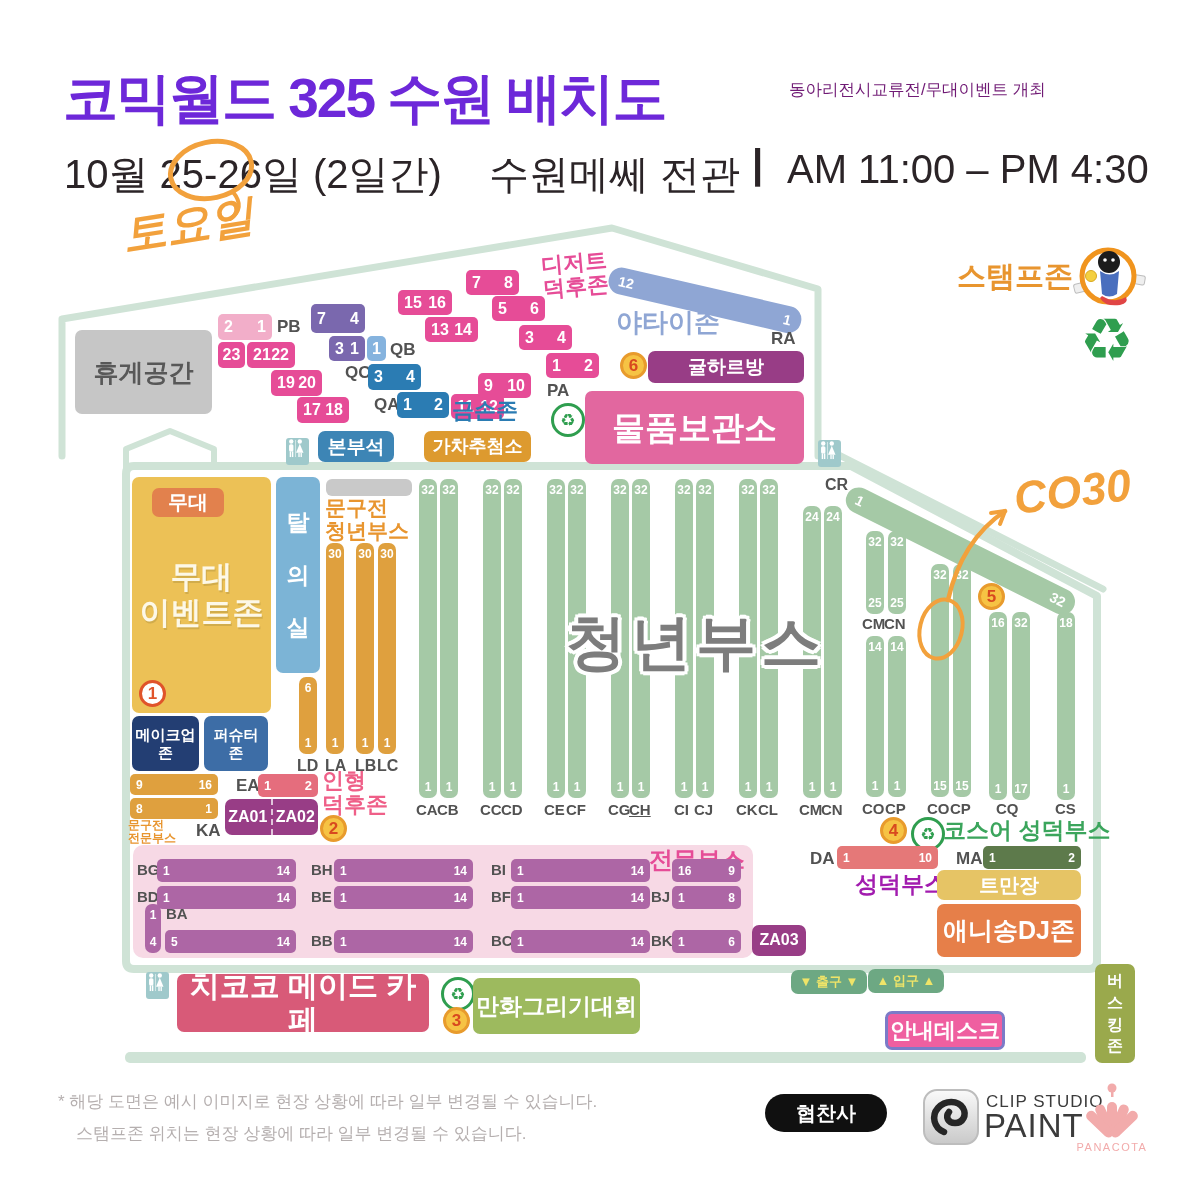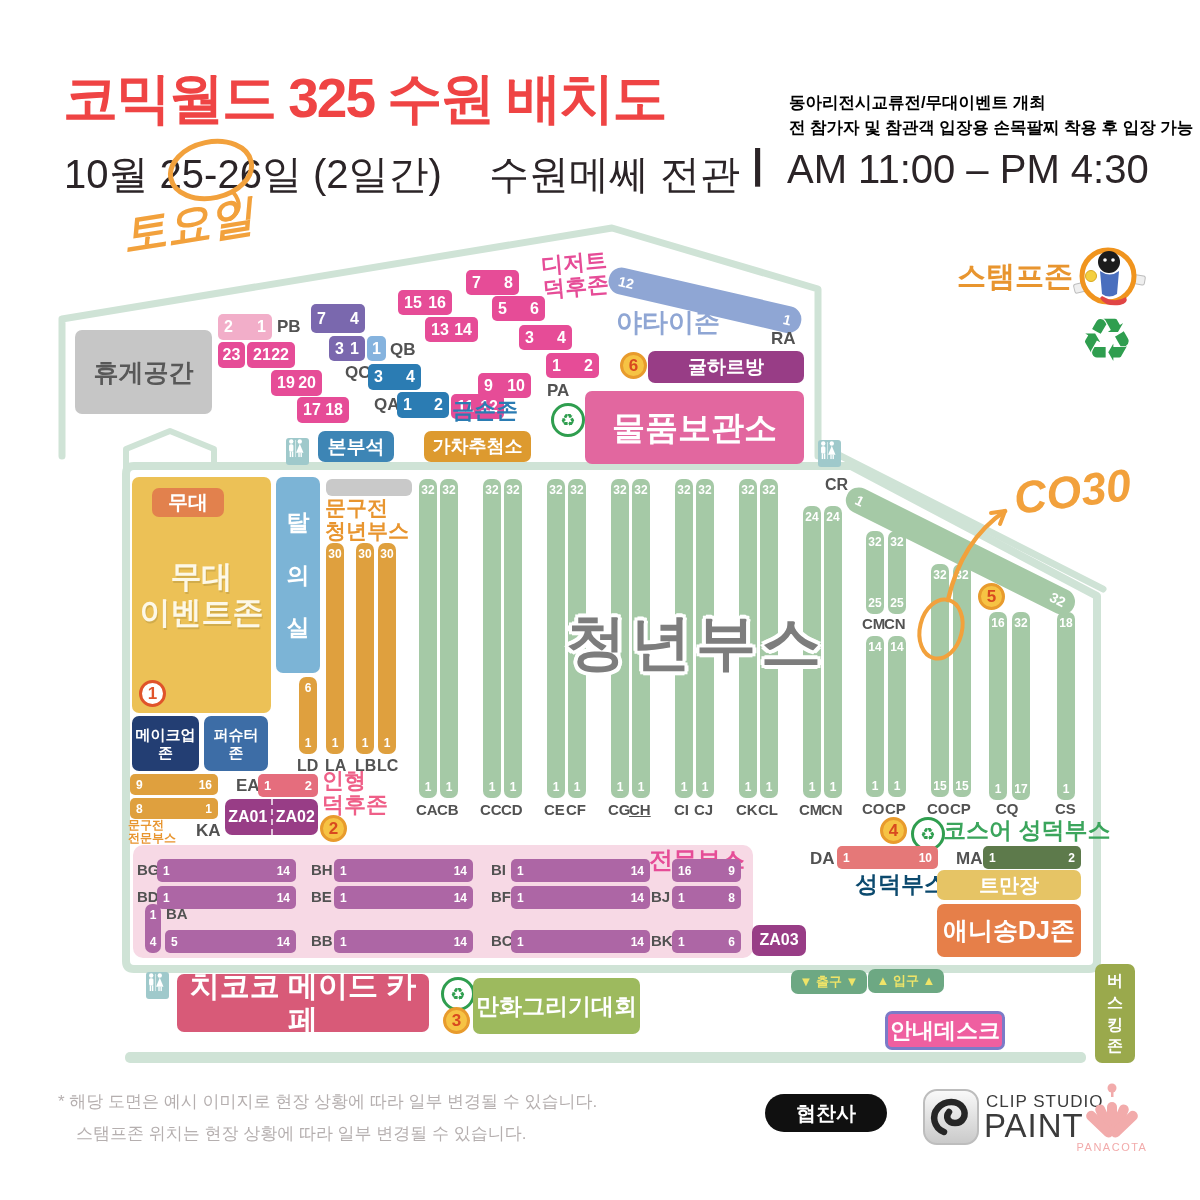--- a/index.html
+++ b/index.html
@@ -1,22 +1,22 @@
 <!DOCTYPE html>
 <html><head>
 <meta charset="utf-8">
 <style>
   html,body{margin:0;padding:0}
   body{width:1200px;height:1200px;background:#fff;position:relative;overflow:hidden;
        font-family:"Liberation Sans","DejaVu Sans",sans-serif;}
   .abs{position:absolute}
   svg{position:absolute;left:0;top:0}
   
-  #title{left:63px;top:62px;font-size:55px;font-weight:900;letter-spacing:-2px;color:#ef4444;white-space:nowrap}
-  #notice{left:789px;top:90px;font-size:16.5px;font-weight:bold;color:#000000;line-height:1.5;white-space:nowrap}
+  #title{left:63px;top:62px;font-size:55px;font-weight:900;letter-spacing:-2px;color:#6d28d9;white-space:nowrap}
+  #notice{left:789px;top:77px;font-size:16.5px;font-weight:normal;color:#701a75;line-height:1.5;white-space:nowrap}
   .sub{font-size:40px;color:#2b2427;white-space:nowrap}
   #date{left:64px;top:147px}
   #venue{left:489px;top:147px}
   #sep{left:752px;top:142px;font-weight:bold}
   #hours{left:787px;top:147px}
   
   .el{position:absolute;box-sizing:border-box}
   .lbl{font-weight:bold;color:#525252;white-space:nowrap}
   .text{font-weight:bold;white-space:pre-line;line-height:1.1}
   .zone{display:flex;align-items:center;justify-content:center;border-radius:7px;color:#fff;font-weight:bold;text-align:center;white-space:pre-line;line-height:1.15}
@@ -39,21 +39,21 @@
   .c-sky{background:#7cb4d6}.c-stage{background:#ecc156;color:#fdf8e7;text-shadow:1px 2px 0 rgba(170,140,60,.4)}
   .c-stagelabel{background:#e2814d}.c-graybar{background:#c9c9c9}
   .c-gray{background:#c6c6c6;color:#585858}.c-bluezone{background:#3d85b5}.c-goldzone{background:#dd9a2f}
   .c-storage{background:#e2679f}.c-pinkbg{background:#f7d9e5}
   .c-mustard{background:#e6c465}.c-tangerine{background:#e67f49}.c-rosebox{background:#d85a78}
   .c-limebox{background:#9dba5e}.c-gate{background:#6da883;color:#efe468}
   .c-infodesk{background:#ef5fa0;border:3px solid #7b7bc8}.c-olive{background:#9aa94c}
   
   .c-pinktext{color:#e64c97}.c-peritext{color:#8fa6d4}.c-bluetext{color:#2b7cb3}
   .c-orangetext{color:#e8952f}.c-greentext{color:#3ba55c}.c-rosetext{color:#ef5f88}
-  .c-rosetext2{color:#0c4a6e}
+  .c-rosetext2{color:#a21caf}
   .c-biggray{color:#7d7d7d;letter-spacing:5px;
     text-shadow:-3px -3px 0 #fff,3px -3px 0 #fff,-3px 3px 0 #fff,3px 3px 0 #fff,-4px 0 0 #fff,4px 0 0 #fff,0 -4px 0 #fff,0 4px 0 #fff}
   
   .recycle-circle{position:absolute;width:28px;height:28px;border-radius:50%;background:#fff;border:3px solid #2f9e4f;color:#2f9e4f;font-size:17px;display:flex;align-items:center;justify-content:center;font-weight:bold}
   .recycle-big{position:absolute;color:#2f9e4f;font-size:60px;font-weight:bold;font-family:"DejaVu Sans",sans-serif}
   .restroom{position:absolute;width:23px;height:27px;background:#9fc9cb;border-radius:3px;display:flex;align-items:center;justify-content:center}
   
   .note{position:absolute;font-size:17px;color:#b5afaf;white-space:nowrap}
   #sponsor{position:absolute;left:765px;top:1094px;width:122px;height:38px;background:#101010;border-radius:19px;color:#fff;font-weight:bold;font-size:20px;display:flex;align-items:center;justify-content:center}
   #csline1{position:absolute;left:986px;top:1092px;font-size:17px;color:#3b3b3b;letter-spacing:1px;white-space:nowrap}
@@ -67,21 +67,20 @@
   <path d="M62,456 L62,319 L612,228 L818,289 L818,456" fill="none" stroke="#cfe3d6" stroke-width="7" stroke-linejoin="round" stroke-linecap="round"></path>
   <path d="M126,470 L126,449 L170,431 L214,449 L214,470" fill="#ffffff" stroke="#cfe3d6" stroke-width="6" stroke-linejoin="round"></path>
   <path d="M833,452 L1103,589" stroke="#cfe3d6" stroke-width="7" fill="none" stroke-linecap="round"></path>
   <path d="M134,466 L851,466 L1097,596 L1097,961 Q1097,969 1089,969 L134,969 Q126,969 126,961 L126,474 Q126,466 134,466 Z" fill="#ffffff" stroke="#cfe3d6" stroke-width="8" stroke-linejoin="round"></path>
   <rect x="125" y="1052" width="961" height="11" rx="5" fill="#cfe3d6"></rect>
 </svg>
 
 <div class="abs" id="title">코믹월드 325 수원 배치도</div>
 <div class="abs" id="notice">
   <div>동아리전시교류전/무대이벤트 개최</div>
-  <div>전 참가자 및 참관객 입장용 손목팔찌 착용 후 입장 가능</div>
 </div>
 <div class="abs sub" id="date">10월 25-26일 (2일간)</div>
 <div class="abs sub" id="venue">수원메쎄 전관</div>
 <div class="abs sub" id="sep">|</div>
 <div class="abs sub" id="hours">AM 11:00 – PM 4:30</div>
 
 <div id="map-layer" class="abs" style="left:0;top:0;width:1200px;height:1200px">
 
   <div class="restroom" style="left:286px;top:438px">
     <svg width="19" height="21" viewBox="0 0 20 22">

